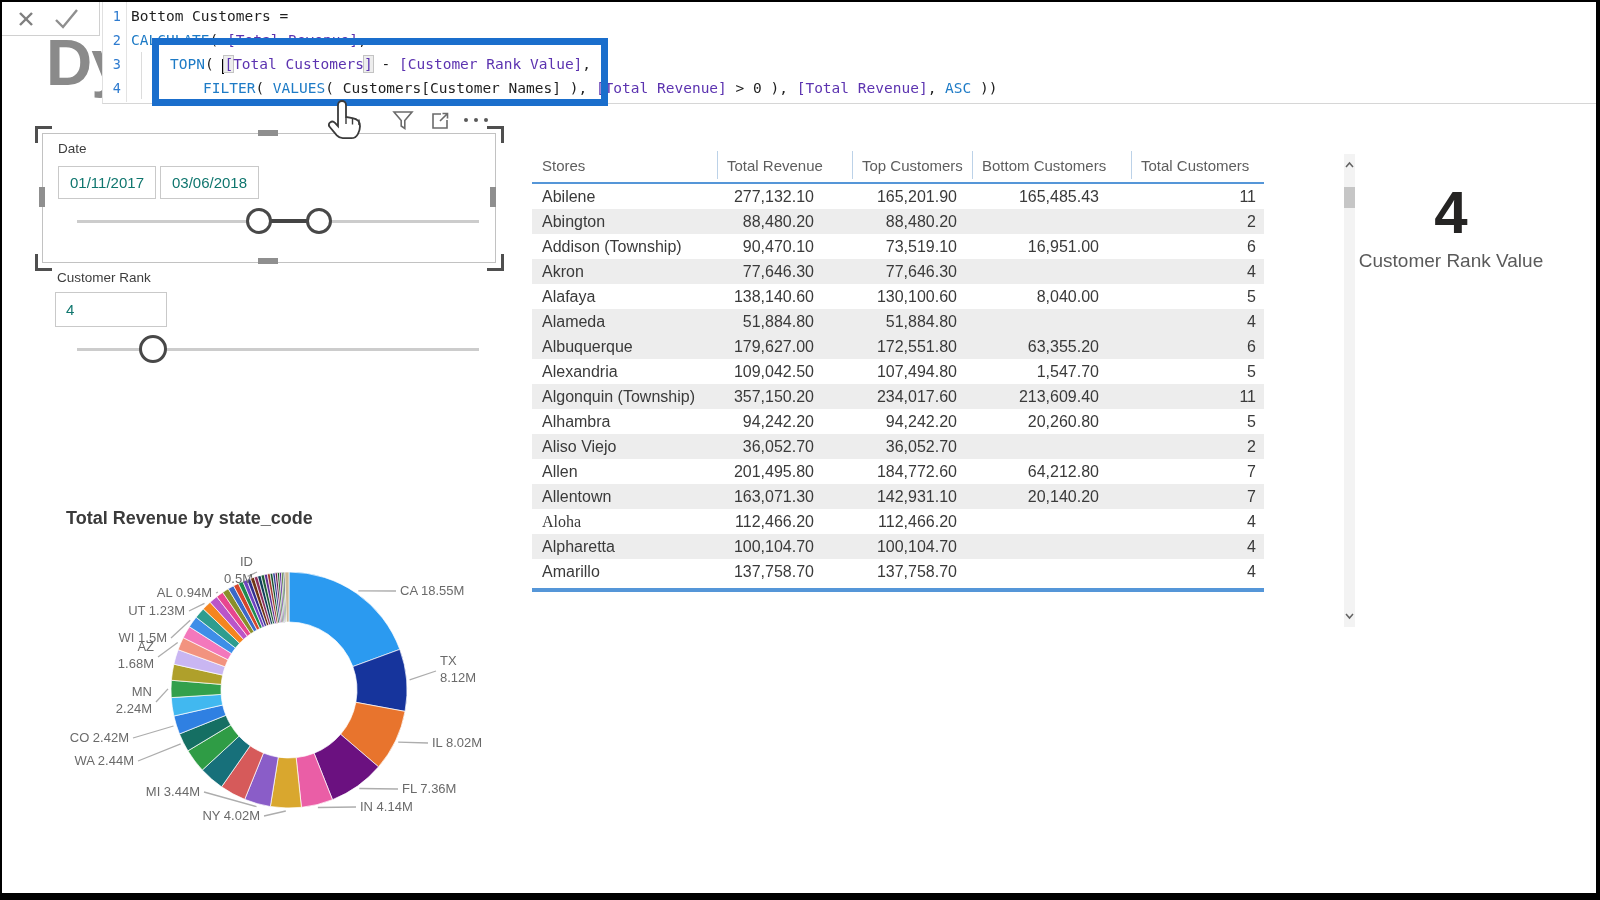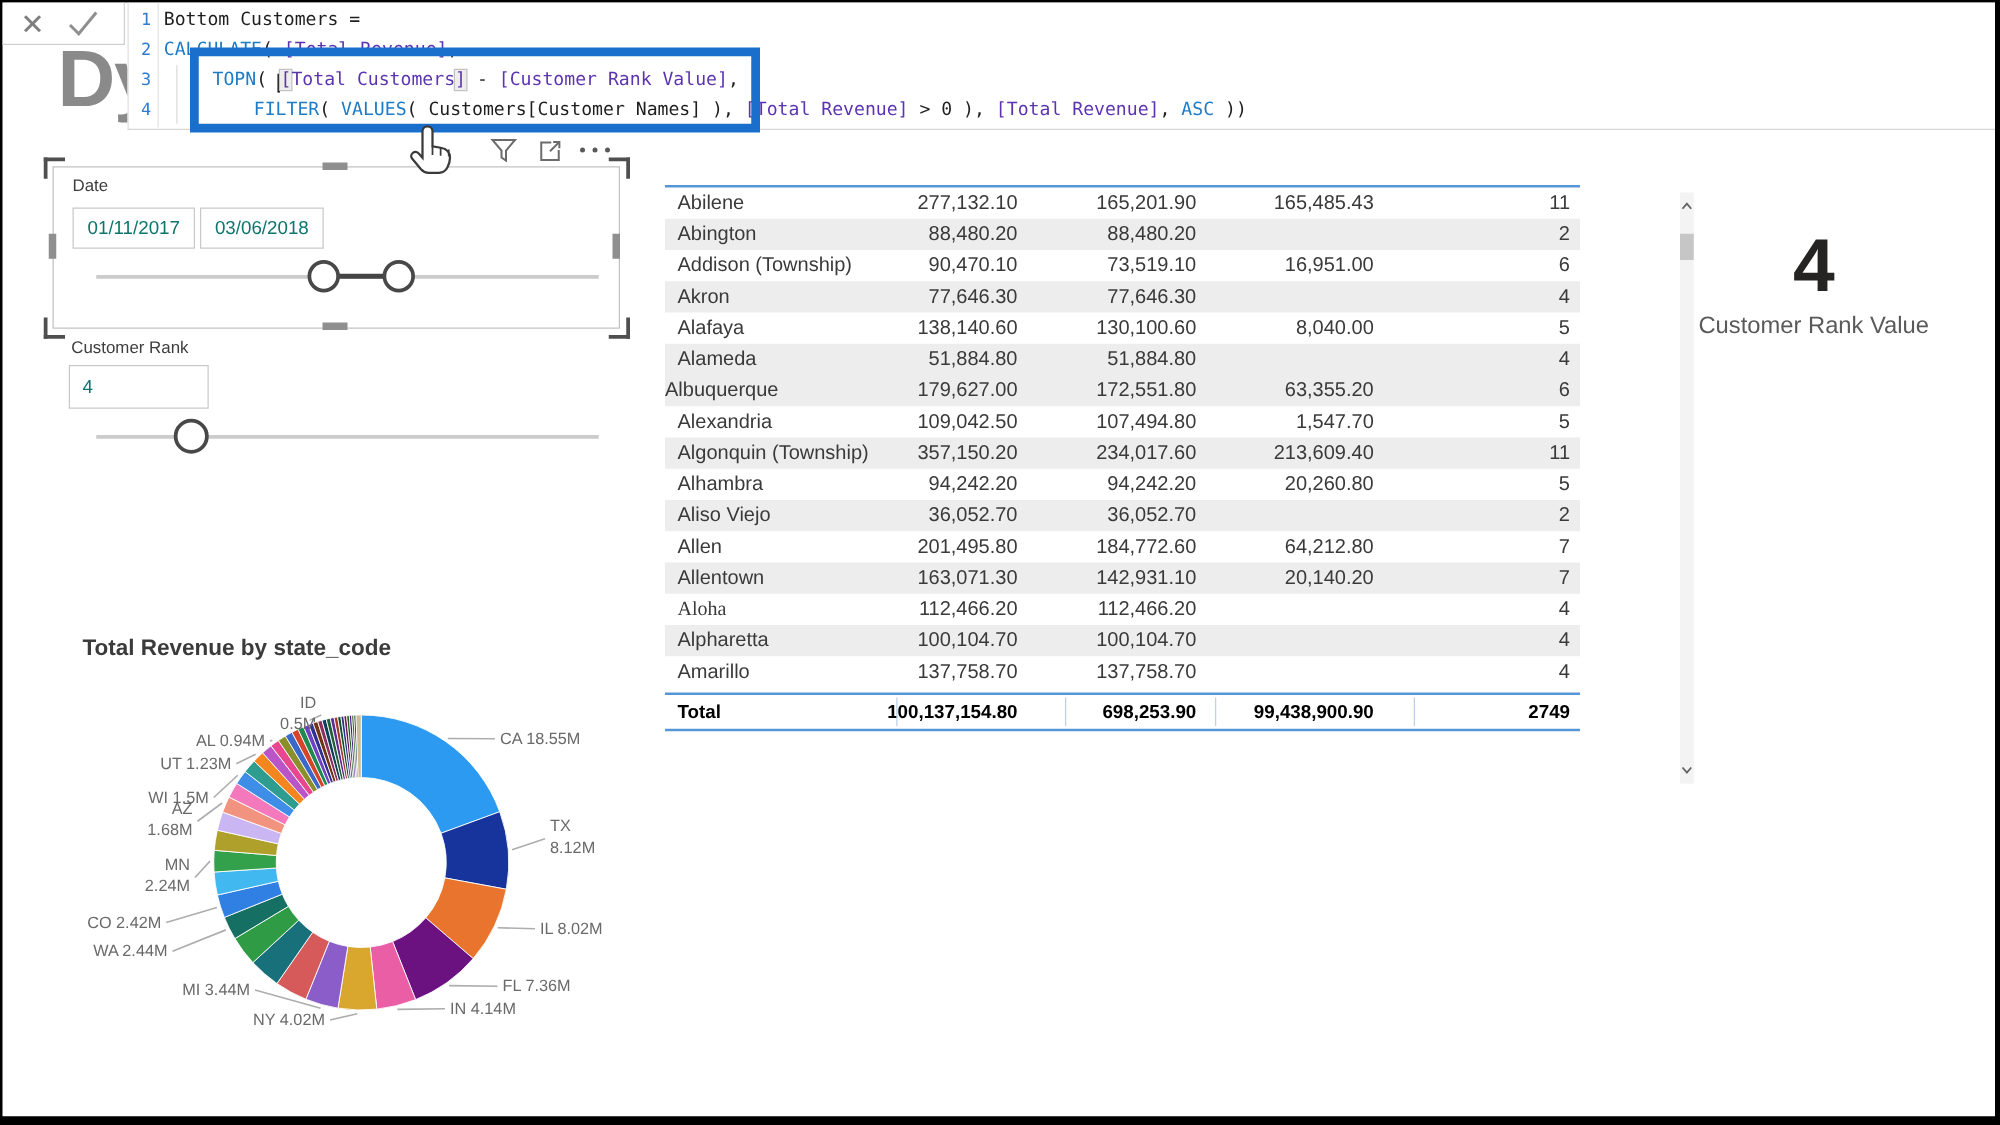--- a/index.html
+++ b/index.html
@@ -137,20 +137,31 @@
   <div class="abs slider-active" style="left:257px;top:217px;width:60px"></div>
   <div class="abs slider-handle" style="left:244px;top:206px"></div>
   <div class="abs slider-handle" style="left:304px;top:206px"></div>
 
   <div class="abs slicer-title" style="left:55px;top:268px">Customer Rank</div>
   <div class="abs date-box" style="left:53px;top:290px;width:100px;height:33px;justify-content:flex-start;padding-left:10px">4</div>
   <div class="abs slider-track" style="left:75px;top:346px;width:402px"></div>
   <div class="abs slider-handle" style="left:137px;top:333px;width:28px;height:28px"></div>
 
   <div class="abs" id="table-visual">
+      <div class="t-header">
+        <div class="t-cell" style="left: 0px; width: 185px; padding-left: 10px; padding-right: 0px; justify-content: flex-start;">Stores</div>
+        <div class="t-cell" style="left: 185px; width: 135px; padding-left: 10px; padding-right: 0px; justify-content: flex-start;">Total Revenue</div>
+        <div class="t-cell" style="left: 320px; width: 120px; padding-left: 10px; padding-right: 0px; justify-content: flex-start;">Top Customers</div>
+        <div class="t-cell" style="left: 440px; width: 159px; padding-left: 10px; padding-right: 0px; justify-content: flex-start;">Bottom Customers</div>
+        <div class="t-cell" style="left: 599px; width: 133px; padding-left: 10px; padding-right: 0px; justify-content: flex-start;">Total Customers</div>
+        <div class="t-sep" style="left: 185px;"></div>
+        <div class="t-sep" style="left: 320px;"></div>
+        <div class="t-sep" style="left: 440px;"></div>
+        <div class="t-sep" style="left: 599px;"></div>
+      </div>
       <div class="blue-line" style="background: rgb(85, 150, 216);"></div>
       <div class="t-row">
         <div class="t-cell" style="left: 0px; width: 185px; padding-left: 10px; padding-right: 0px; justify-content: flex-start;">Abilene</div>
         <div class="t-cell" style="left: 185px; width: 135px; padding-left: 0px; padding-right: 38px; justify-content: flex-end;">277,132.10</div>
         <div class="t-cell" style="left: 320px; width: 120px; padding-left: 0px; padding-right: 15px; justify-content: flex-end;">165,201.90</div>
         <div class="t-cell" style="left: 440px; width: 159px; padding-left: 0px; padding-right: 32px; justify-content: flex-end;">165,485.43</div>
         <div class="t-cell" style="left: 599px; width: 133px; padding-left: 0px; padding-right: 8px; justify-content: flex-end;">11</div>
       </div>
       <div class="t-row alt">
         <div class="t-cell" style="left: 0px; width: 185px; padding-left: 10px; padding-right: 0px; justify-content: flex-start;">Abington</div>
@@ -181,21 +192,21 @@
         <div class="t-cell" style="left: 599px; width: 133px; padding-left: 0px; padding-right: 8px; justify-content: flex-end;">5</div>
       </div>
       <div class="t-row alt">
         <div class="t-cell" style="left: 0px; width: 185px; padding-left: 10px; padding-right: 0px; justify-content: flex-start;">Alameda</div>
         <div class="t-cell" style="left: 185px; width: 135px; padding-left: 0px; padding-right: 38px; justify-content: flex-end;">51,884.80</div>
         <div class="t-cell" style="left: 320px; width: 120px; padding-left: 0px; padding-right: 15px; justify-content: flex-end;">51,884.80</div>
         <div class="t-cell" style="left: 440px; width: 159px; padding-left: 0px; padding-right: 32px; justify-content: flex-end;"></div>
         <div class="t-cell" style="left: 599px; width: 133px; padding-left: 0px; padding-right: 8px; justify-content: flex-end;">4</div>
       </div>
       <div class="t-row alt">
-        <div class="t-cell" style="left: 0px; width: 185px; padding-right: 0px; justify-content: flex-start;">Albuquerque</div>
+        <div class="t-cell" style="left: 0px; width: 185px; padding-left: 10px; padding-right: 0px; justify-content: flex-start;">Albuquerque</div>
         <div class="t-cell" style="left: 185px; width: 135px; padding-left: 0px; padding-right: 38px; justify-content: flex-end;">179,627.00</div>
         <div class="t-cell" style="left: 320px; width: 120px; padding-left: 0px; padding-right: 15px; justify-content: flex-end;">172,551.80</div>
         <div class="t-cell" style="left: 440px; width: 159px; padding-left: 0px; padding-right: 32px; justify-content: flex-end;">63,355.20</div>
         <div class="t-cell" style="left: 599px; width: 133px; padding-left: 0px; padding-right: 8px; justify-content: flex-end;">6</div>
       </div>
       <div class="t-row">
         <div class="t-cell" style="left: 0px; width: 185px; padding-left: 10px; padding-right: 0px; justify-content: flex-start;">Alexandria</div>
         <div class="t-cell" style="left: 185px; width: 135px; padding-left: 0px; padding-right: 38px; justify-content: flex-end;">109,042.50</div>
         <div class="t-cell" style="left: 320px; width: 120px; padding-left: 0px; padding-right: 15px; justify-content: flex-end;">107,494.80</div>
         <div class="t-cell" style="left: 440px; width: 159px; padding-left: 0px; padding-right: 32px; justify-content: flex-end;">1,547.70</div>
@@ -252,31 +263,20 @@
       </div>
       <div class="t-row">
         <div class="t-cell" style="left: 0px; width: 185px; padding-left: 10px; padding-right: 0px; justify-content: flex-start;">Amarillo</div>
         <div class="t-cell" style="left: 185px; width: 135px; padding-left: 0px; padding-right: 38px; justify-content: flex-end;">137,758.70</div>
         <div class="t-cell" style="left: 320px; width: 120px; padding-left: 0px; padding-right: 15px; justify-content: flex-end;">137,758.70</div>
         <div class="t-cell" style="left: 440px; width: 159px; padding-left: 0px; padding-right: 32px; justify-content: flex-end;"></div>
         <div class="t-cell" style="left: 599px; width: 133px; padding-left: 0px; padding-right: 8px; justify-content: flex-end;">4</div>
       </div>
       <div style="height: 4px;"></div>
       <div class="blue-line" style="background: rgb(85, 150, 216);"></div>
-      <div class="t-total">
-        <div class="t-cell" style="left: 0px; width: 185px; padding-left: 10px; padding-right: 0px; justify-content: flex-start;">Total</div>
-        <div class="t-cell" style="left: 185px; width: 135px; padding-left: 0px; padding-right: 38px; justify-content: flex-end;">100,137,154.80</div>
-        <div class="t-cell" style="left: 320px; width: 120px; padding-left: 0px; padding-right: 15px; justify-content: flex-end;">698,253.90</div>
-        <div class="t-cell" style="left: 440px; width: 159px; padding-left: 0px; padding-right: 32px; justify-content: flex-end;">99,438,900.90</div>
-        <div class="t-cell" style="left: 599px; width: 133px; padding-left: 0px; padding-right: 8px; justify-content: flex-end;">2749</div>
-        <div class="t-sep" style="left: 185px;"></div>
-        <div class="t-sep" style="left: 320px;"></div>
-        <div class="t-sep" style="left: 440px;"></div>
-        <div class="t-sep" style="left: 599px;"></div>
-      </div>
       <div class="blue-line" style="background: rgb(85, 150, 216);"></div>
     </div>
 
   <div class="abs" id="scrollbar">
     <svg width="11" height="10" style="position:absolute;top:6px;left:0">
       <polyline points="2,7 5.5,3 9,7" fill="none" stroke="#636363" stroke-width="1.5"></polyline>
     </svg>
     <div id="scroll-thumb"></div>
     <svg width="11" height="10" style="position:absolute;bottom:6px;left:0">
       <polyline points="2,3 5.5,7 9,3" fill="none" stroke="#636363" stroke-width="1.5"></polyline>

